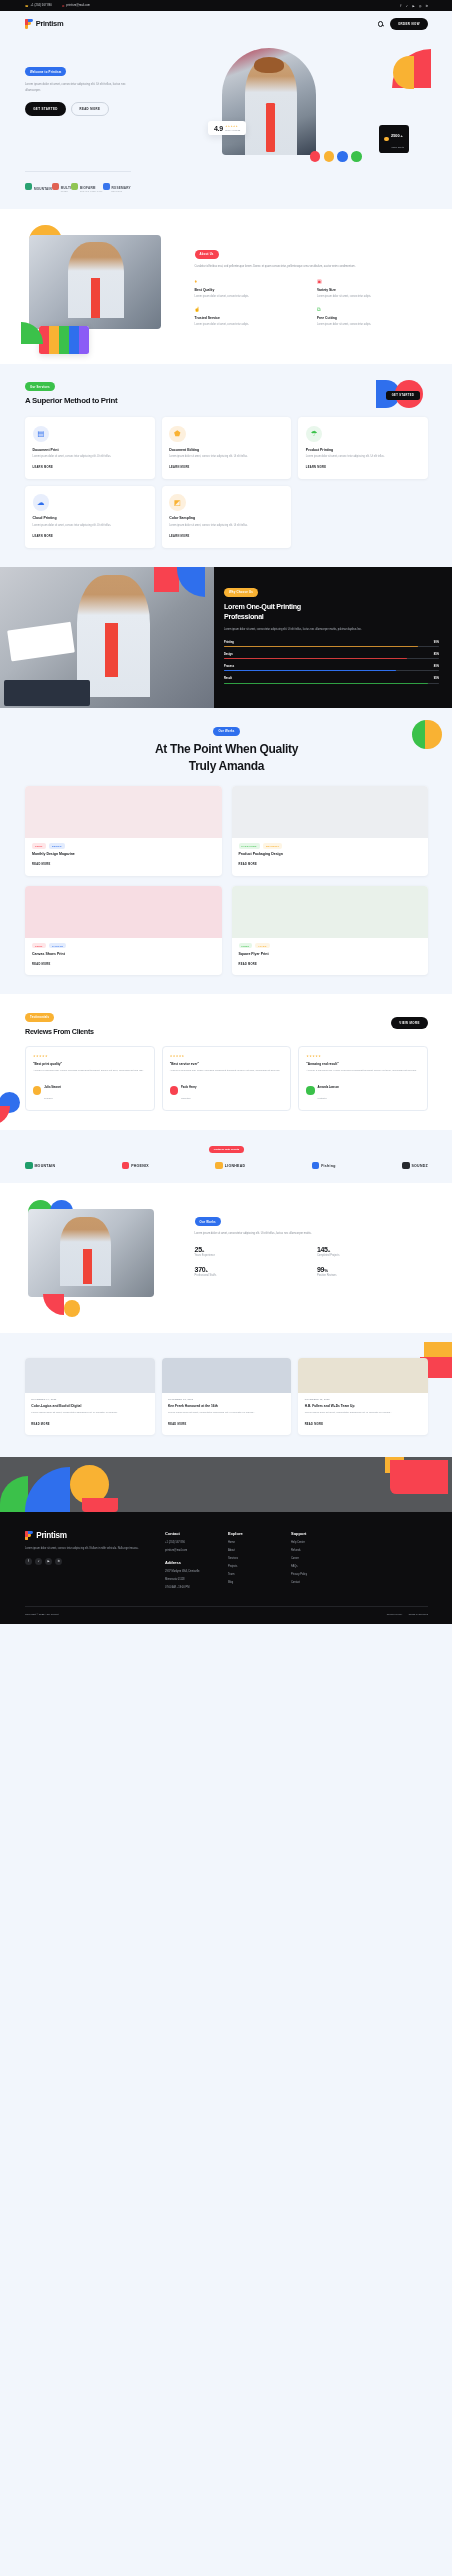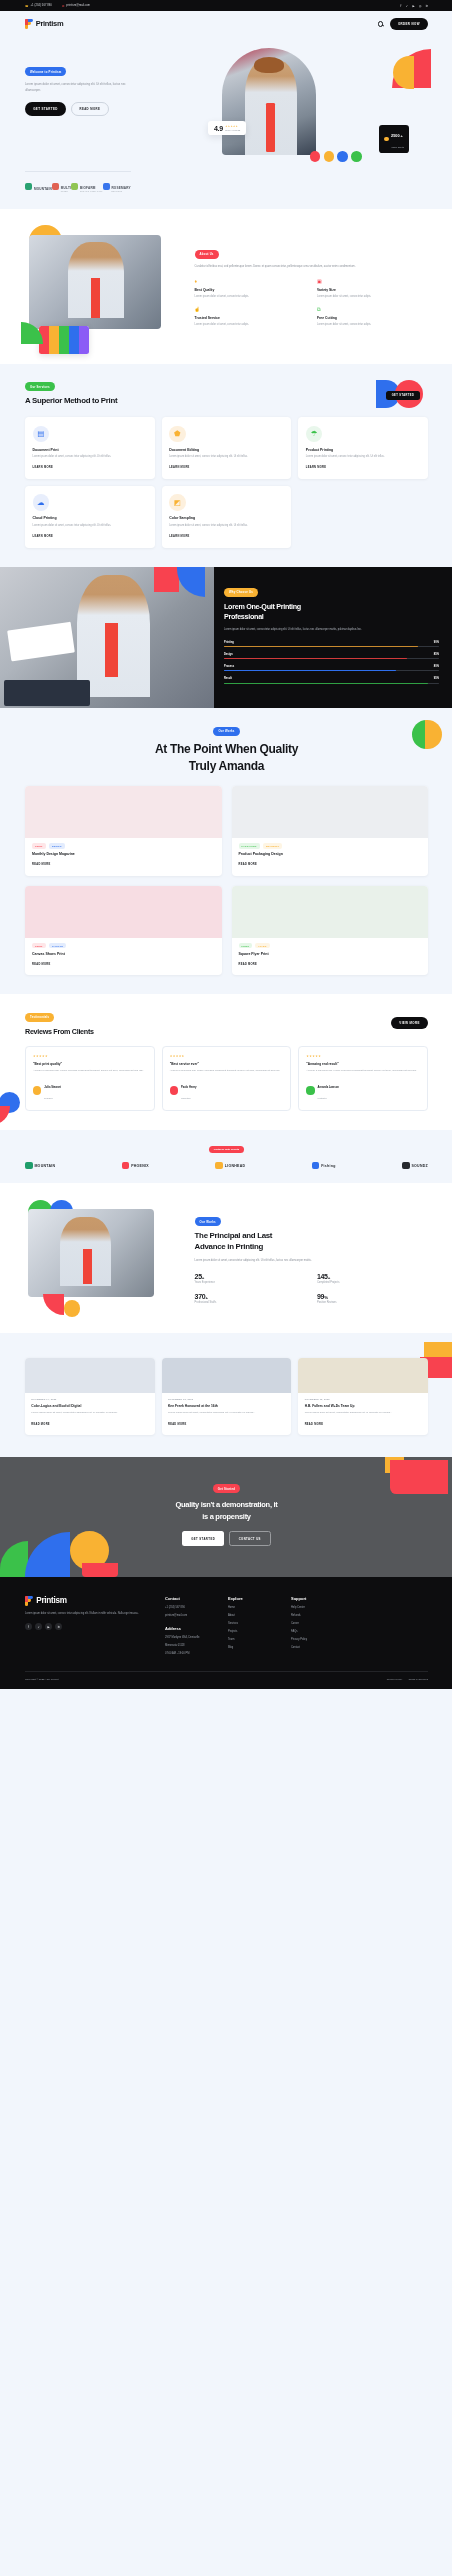--- a/index.html
+++ b/index.html
@@ -649,23 +649,20 @@
       <div class="st-photo">
         <span class="st-bg"></span>
           <span class="st-man"></span>
           <span class="st-tie"></span>
       </div>
       <span class="st-red-q"></span>
       <span class="st-yellow-c"></span>
     </div>
     <div class="st-right">
       <span class="pill blue">Our Works</span>
-      <h2 class="sec-title">
-        <span>The Principal and Last</span><br><span>Advance in Printing</span>
-      </h2>
       <p class="sec-text">Lorem ipsum dolor sit amet, consectetur adipiscing elit. Ut elit tellus, luctus nec ullamcorper mattis.</p>
       <div class="st-grid" id="st-grid">
           <div>
      <div class="st-num">25<span>+</span></div>
      <div class="st-lab">Years Experience</div>
    </div>
           <div>
      <div class="st-num">145<span>+</span></div>
      <div class="st-lab">Completed Projects</div>
    </div>
@@ -718,30 +715,20 @@
   </div>
 </section>
 
 <section class="cta wrap">
   <span class="cta-y"></span>
   <span class="cta-r"></span>
   <span class="cta-g"></span>
   <span class="cta-b"></span>
   <span class="cta-yc"></span>
   <span class="cta-rr"></span>
-  <div class="inner" style="position:relative;z-index:2">
-    <span class="pill red">Get Started</span>
-    <h2>
-      <span>Quality isn't a demonstration, it</span><br><span>is a propensity</span>
-    </h2>
-    <div class="cta-btns">
-      <span class="btn btn-white">GET STARTED</span>
-      <span class="btn btn-ghost">CONTACT US</span>
-    </div>
-  </div>
 </section>
 
 <footer class="footer wrap">
   <div class="inner">
     <div class="ft-grid">
       <div class="ft-col1">
         <div class="ft-brand">
           <span class="logo-mark">
             <i class="lm1"></i>
               <i class="lm3"></i>

